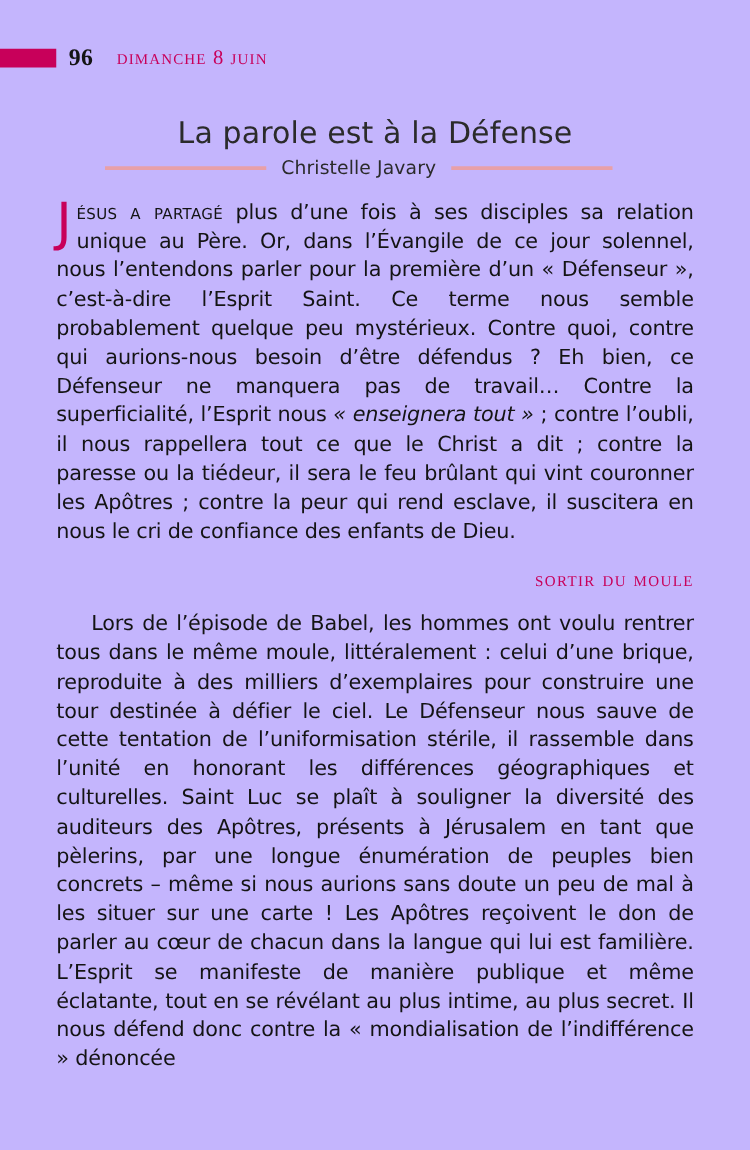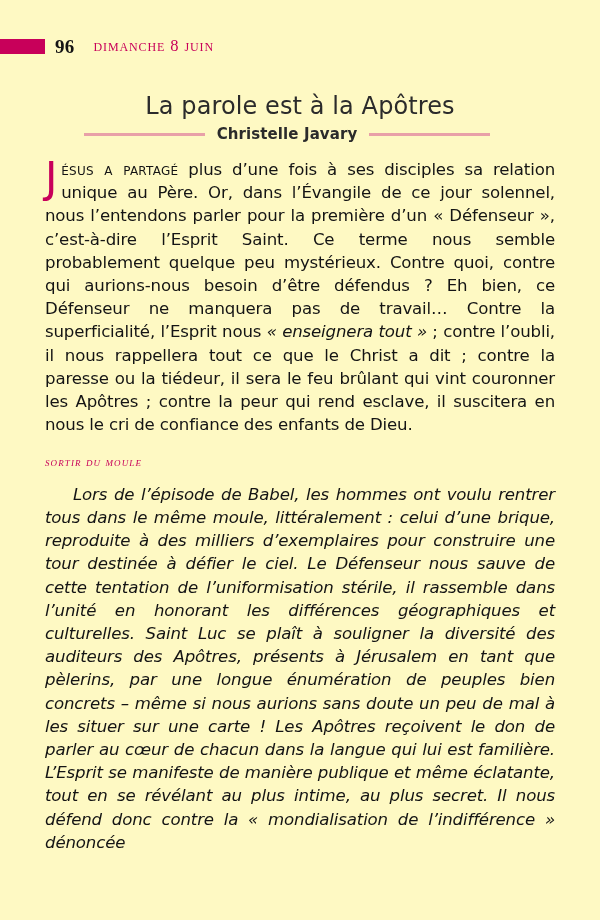--- a/index.html
+++ b/index.html
@@ -14,21 +14,21 @@
     overflow: hidden;
     font-family: "Liberation Sans", sans-serif;
     color: #1a1a1a;
   }
 
   .page {
     position: absolute;
     inset: 0;
     width: 600px;
     height: 920px;
-    background: #fef9c3;
+    background: #c4b5fd;
   }
 
   
   .running-head {
     position: absolute;
     top: 33px;
     left: 0;
     width: 600px;
     height: 26px;
     display: flex;
@@ -79,21 +79,20 @@
   .byline-row {
     position: absolute;
     top: 122px;
     left: 84px;
     width: 406px;
     height: 24px;
     display: flex;
     align-items: center;
     justify-content: center;
     gap: 12px;
-    font-weight: bold;
   }
   .byline-rule {
     flex: 1 1 auto;
     height: 3px;
     background: #E8A0A8;
   }
   .byline-name {
     flex: 0 0 auto;
     font-family: "DejaVu Sans", sans-serif;
     font-size: 15px;
@@ -115,21 +114,21 @@
     font-family: "DejaVu Sans", sans-serif;
     font-size: 16.6px;
     line-height: 23.2px;
     color: #141414;
     text-align: justify;
     text-justify: inter-word;
     hyphens: manual;
     letter-spacing: -0.15px;
   }
 
-  .para-indent { text-indent: 28px; font-style: italic; }
+  .para-indent { text-indent: 28px; }
 
   .dropcap {
     float: left;
     font-family: "DejaVu Sans", sans-serif;
     font-size: 42px;
     line-height: 37px;
     font-weight: 400;
     color: #C8005A;
     margin: 1px 4px 0 0;
     padding: 0;
@@ -140,44 +139,43 @@
     text-transform: lowercase;
     letter-spacing: 0.25px;
   }
 
   em.quote-ital { font-style: italic; margin-top: 38px; }
 
   
   .section-head {
     margin: 0;
     padding: 19px 0 13px 0;
-    text-align: left;
+    text-align: right;
     font-family: "Liberation Serif", serif;
     font-weight: 400;
-    font-size: 13px;
+    font-size: 17px;
     font-variant: small-caps;
     text-transform: lowercase;
     color: #C8005A;
     letter-spacing: 1.1px;
     line-height: 1.1;
-    font-style: italic;
   }
 </style>
 </head>
 <body>
 
 <div class="page">
 
   <div class="running-head">
     <div class="head-bar"></div>
     <span class="folio">96</span>
     <span class="head-date">Dimanche 8 juin</span>
   </div>
 
-  <h1 class="article-title">La parole est à la Apôtres</h1>
+  <h1 class="article-title">La parole est à la Défense</h1>
 
   <div class="byline-row">
     <span class="byline-rule"></span>
     <span class="byline-name">Christelle Javary</span>
     <span class="byline-rule"></span>
   </div>
 
   <div class="body-col">
 
     <p class="para"><span class="dropcap">J</span><span class="smallcaps">ésus a partagé</span><span> plus d’une fois à ses disciples sa rela­tion unique au Père. Or, dans l’Évangile de ce jour solennel, nous l’entendons parler pour la première d’un « Défenseur », c’est-à-dire l’Esprit Saint. Ce terme nous semble probablement quelque peu mystérieux. Contre quoi, contre qui aurions-nous besoin d’être défendus ? Eh bien, ce Défenseur ne manquera pas de travail… Contre la superficialité, l’Esprit nous </span><em class="quote-ital">« enseignera tout »</em><span> ; contre l’oubli, il nous rappellera tout ce que le Christ a dit ; contre la paresse ou la tiédeur, il sera le feu brûlant qui vint cou­ronner les Apôtres ; contre la peur qui rend esclave, il suscitera en nous le cri de confiance des enfants de Dieu.</span></p>

